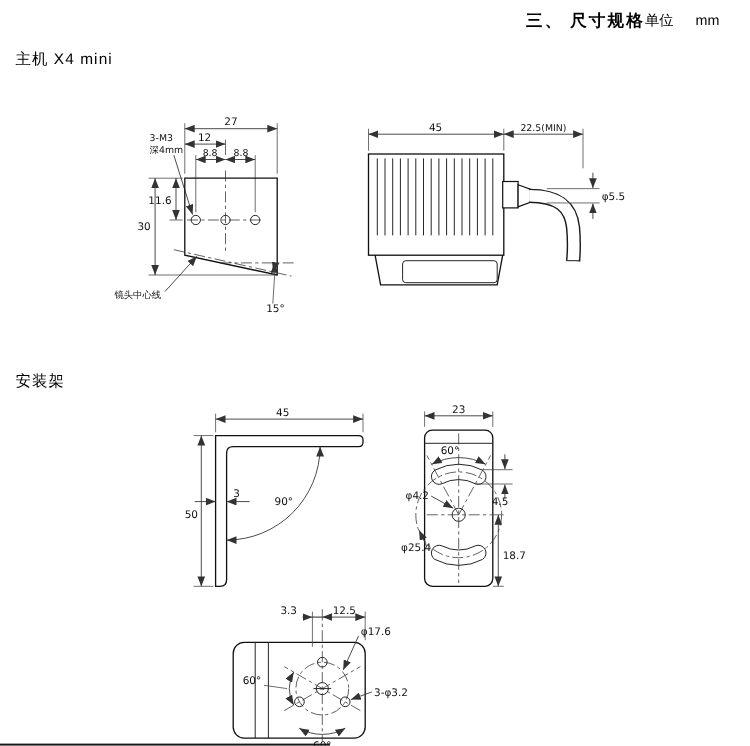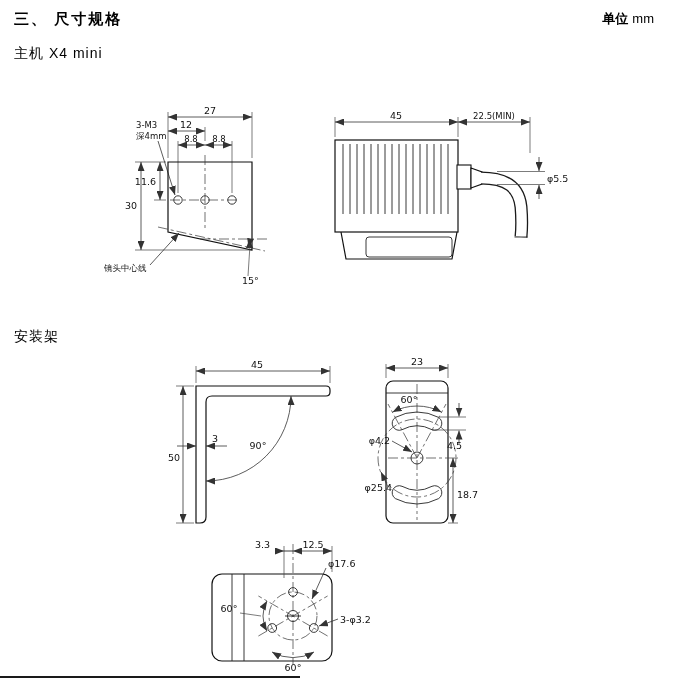--- a/index.html
+++ b/index.html
@@ -1,24 +1,24 @@
 <!DOCTYPE html>
 <html><head>
 <meta charset="utf-8">
 <style>
   *{margin:0;padding:0;box-sizing:border-box}
   html,body{background:#fff}
   body{width:682px;height:678px;position:relative;overflow:hidden;
        font-family:"Liberation Sans","DejaVu Sans",sans-serif;color:#000}
-  .hdr{display:flex;justify-content:space-between;align-items:flex-start;padding:10px 28px 0 14px}
+  .hdr{display:flex;justify-content:flex-end;align-items:flex-start;padding:10px 28px 0 14px}
   .hdr h1{font-size:15px;font-weight:bold;letter-spacing:2px}
   .unit{font-size:13px;white-space:nowrap}
-  .unit .ul{font-weight:bold;margin-right:4px}
+  .unit .ul{font-weight:normal;margin-right:20px}
   h2{font-size:14px;font-weight:normal;margin:16px 0 0 14px;letter-spacing:1px}
-  h2.bk{margin-top:8px}
+  h2.bk{margin-top:18px}
   svg{display:block}
   .sv1{margin-top:32px}
   svg text{font-family:"DejaVu Sans","Liberation Sans",sans-serif;font-size:9.5px;fill:#111}
   svg text.sm{font-size:8.5px}
   .out{fill:none;stroke:#111;stroke-width:1.2}
   .thin{fill:none;stroke:#222;stroke-width:.9}
   .dim{fill:none;stroke:#333;stroke-width:.8}
   .ext{fill:none;stroke:#444;stroke-width:.7}
   .cl{fill:none;stroke:#333;stroke-width:.7;stroke-dasharray:10 3 3 3}
   .wh{fill:#fff;stroke:#111;stroke-width:1.1}

